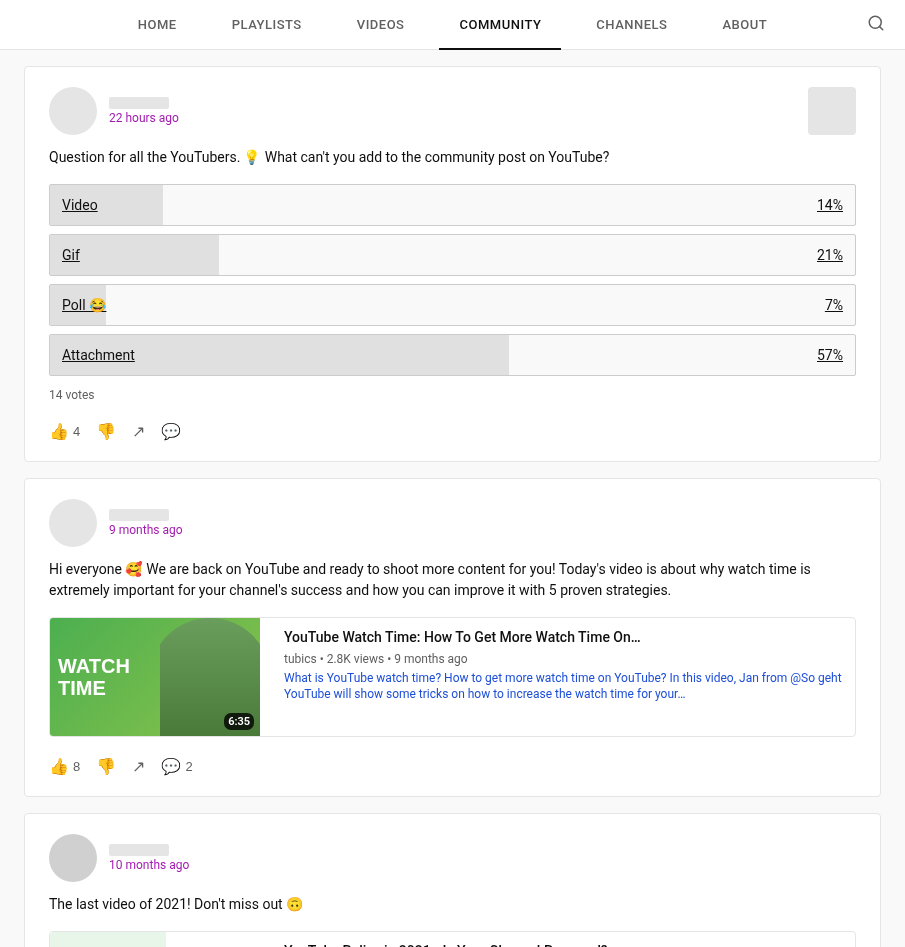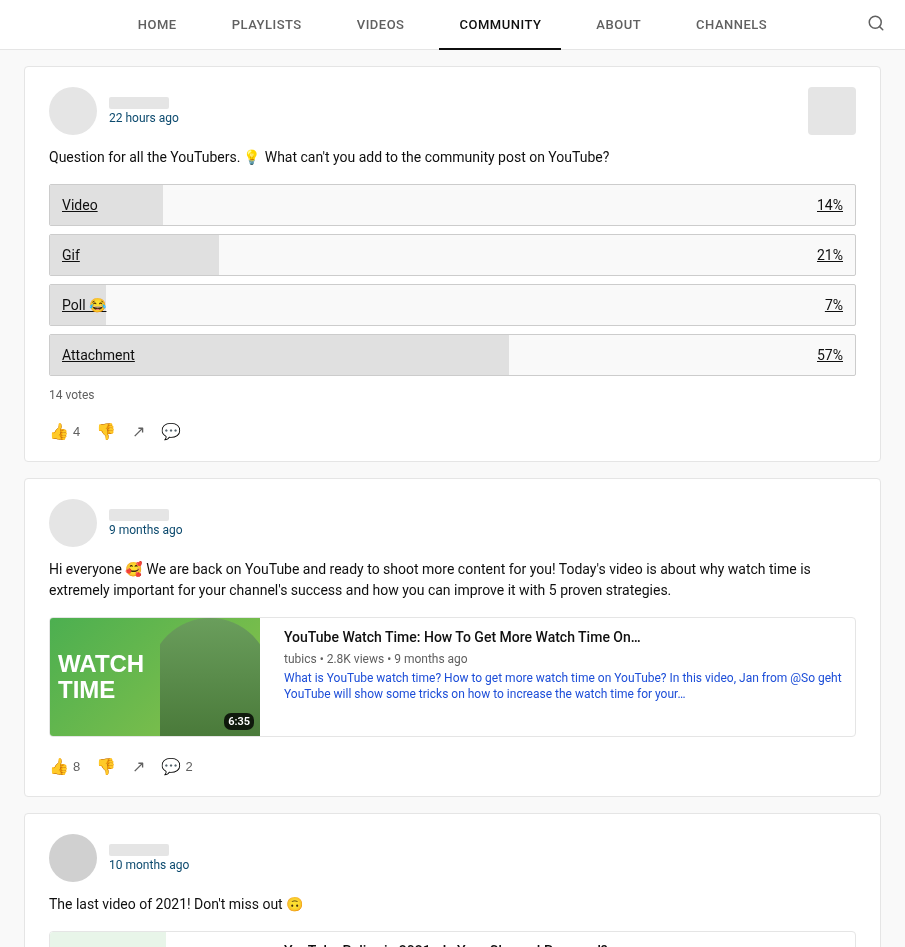--- a/index.html
+++ b/index.html
@@ -97,21 +97,21 @@
       gap: 2px;
     }
     .channel-name-placeholder {
       width: 60px;
       height: 12px;
       background: #e5e5e5;
       border-radius: 2px;
     }
     .post-time {
       font-size: 12px;
-      color: #0c4a6e;
+      color: #a21caf;
     }
 
     
     .post-body {
       font-size: 14px;
       line-height: 1.5;
       color: #0f0f0f;
       margin-bottom: 16px;
     }
 
@@ -249,21 +249,21 @@
       align-items: center;
       justify-content: center;
       position: relative;
     }
     .thumb-watch-time-text {
       position: absolute;
       left: 8px;
       top: 50%;
       transform: translateY(-50%);
       font-family: Arial Black, sans-serif;
-      font-size: 24px;
+      font-size: 20px;
       font-weight: 900;
       color: #fff;
       text-transform: uppercase;
       line-height: 1.1;
     }
 
     
     .thumb-policy {
       background: #fff;
       width: 100%;
@@ -286,22 +286,22 @@
   </style>
 </head>
 <body>
 
 <nav class="nav">
   <div class="nav-tabs">
     <div class="nav-tab">HOME</div>
     <div class="nav-tab">PLAYLISTS</div>
     <div class="nav-tab">VIDEOS</div>
     <div class="nav-tab active">COMMUNITY</div>
+    <div class="nav-tab">CHANNELS</div>
     <div class="nav-tab">ABOUT</div>
-    <div class="nav-tab">CHANNELS</div>
   </div>
   <div class="nav-search">
     <svg width="18" height="18" viewBox="0 0 24 24" fill="none" stroke="#606060" stroke-width="2" stroke-linecap="round" stroke-linejoin="round">
       <circle cx="11" cy="11" r="8"></circle>
       <line x1="21" y1="21" x2="16.65" y2="16.65"></line>
     </svg>
   </div>
 </nav>
 
 <div class="content">

